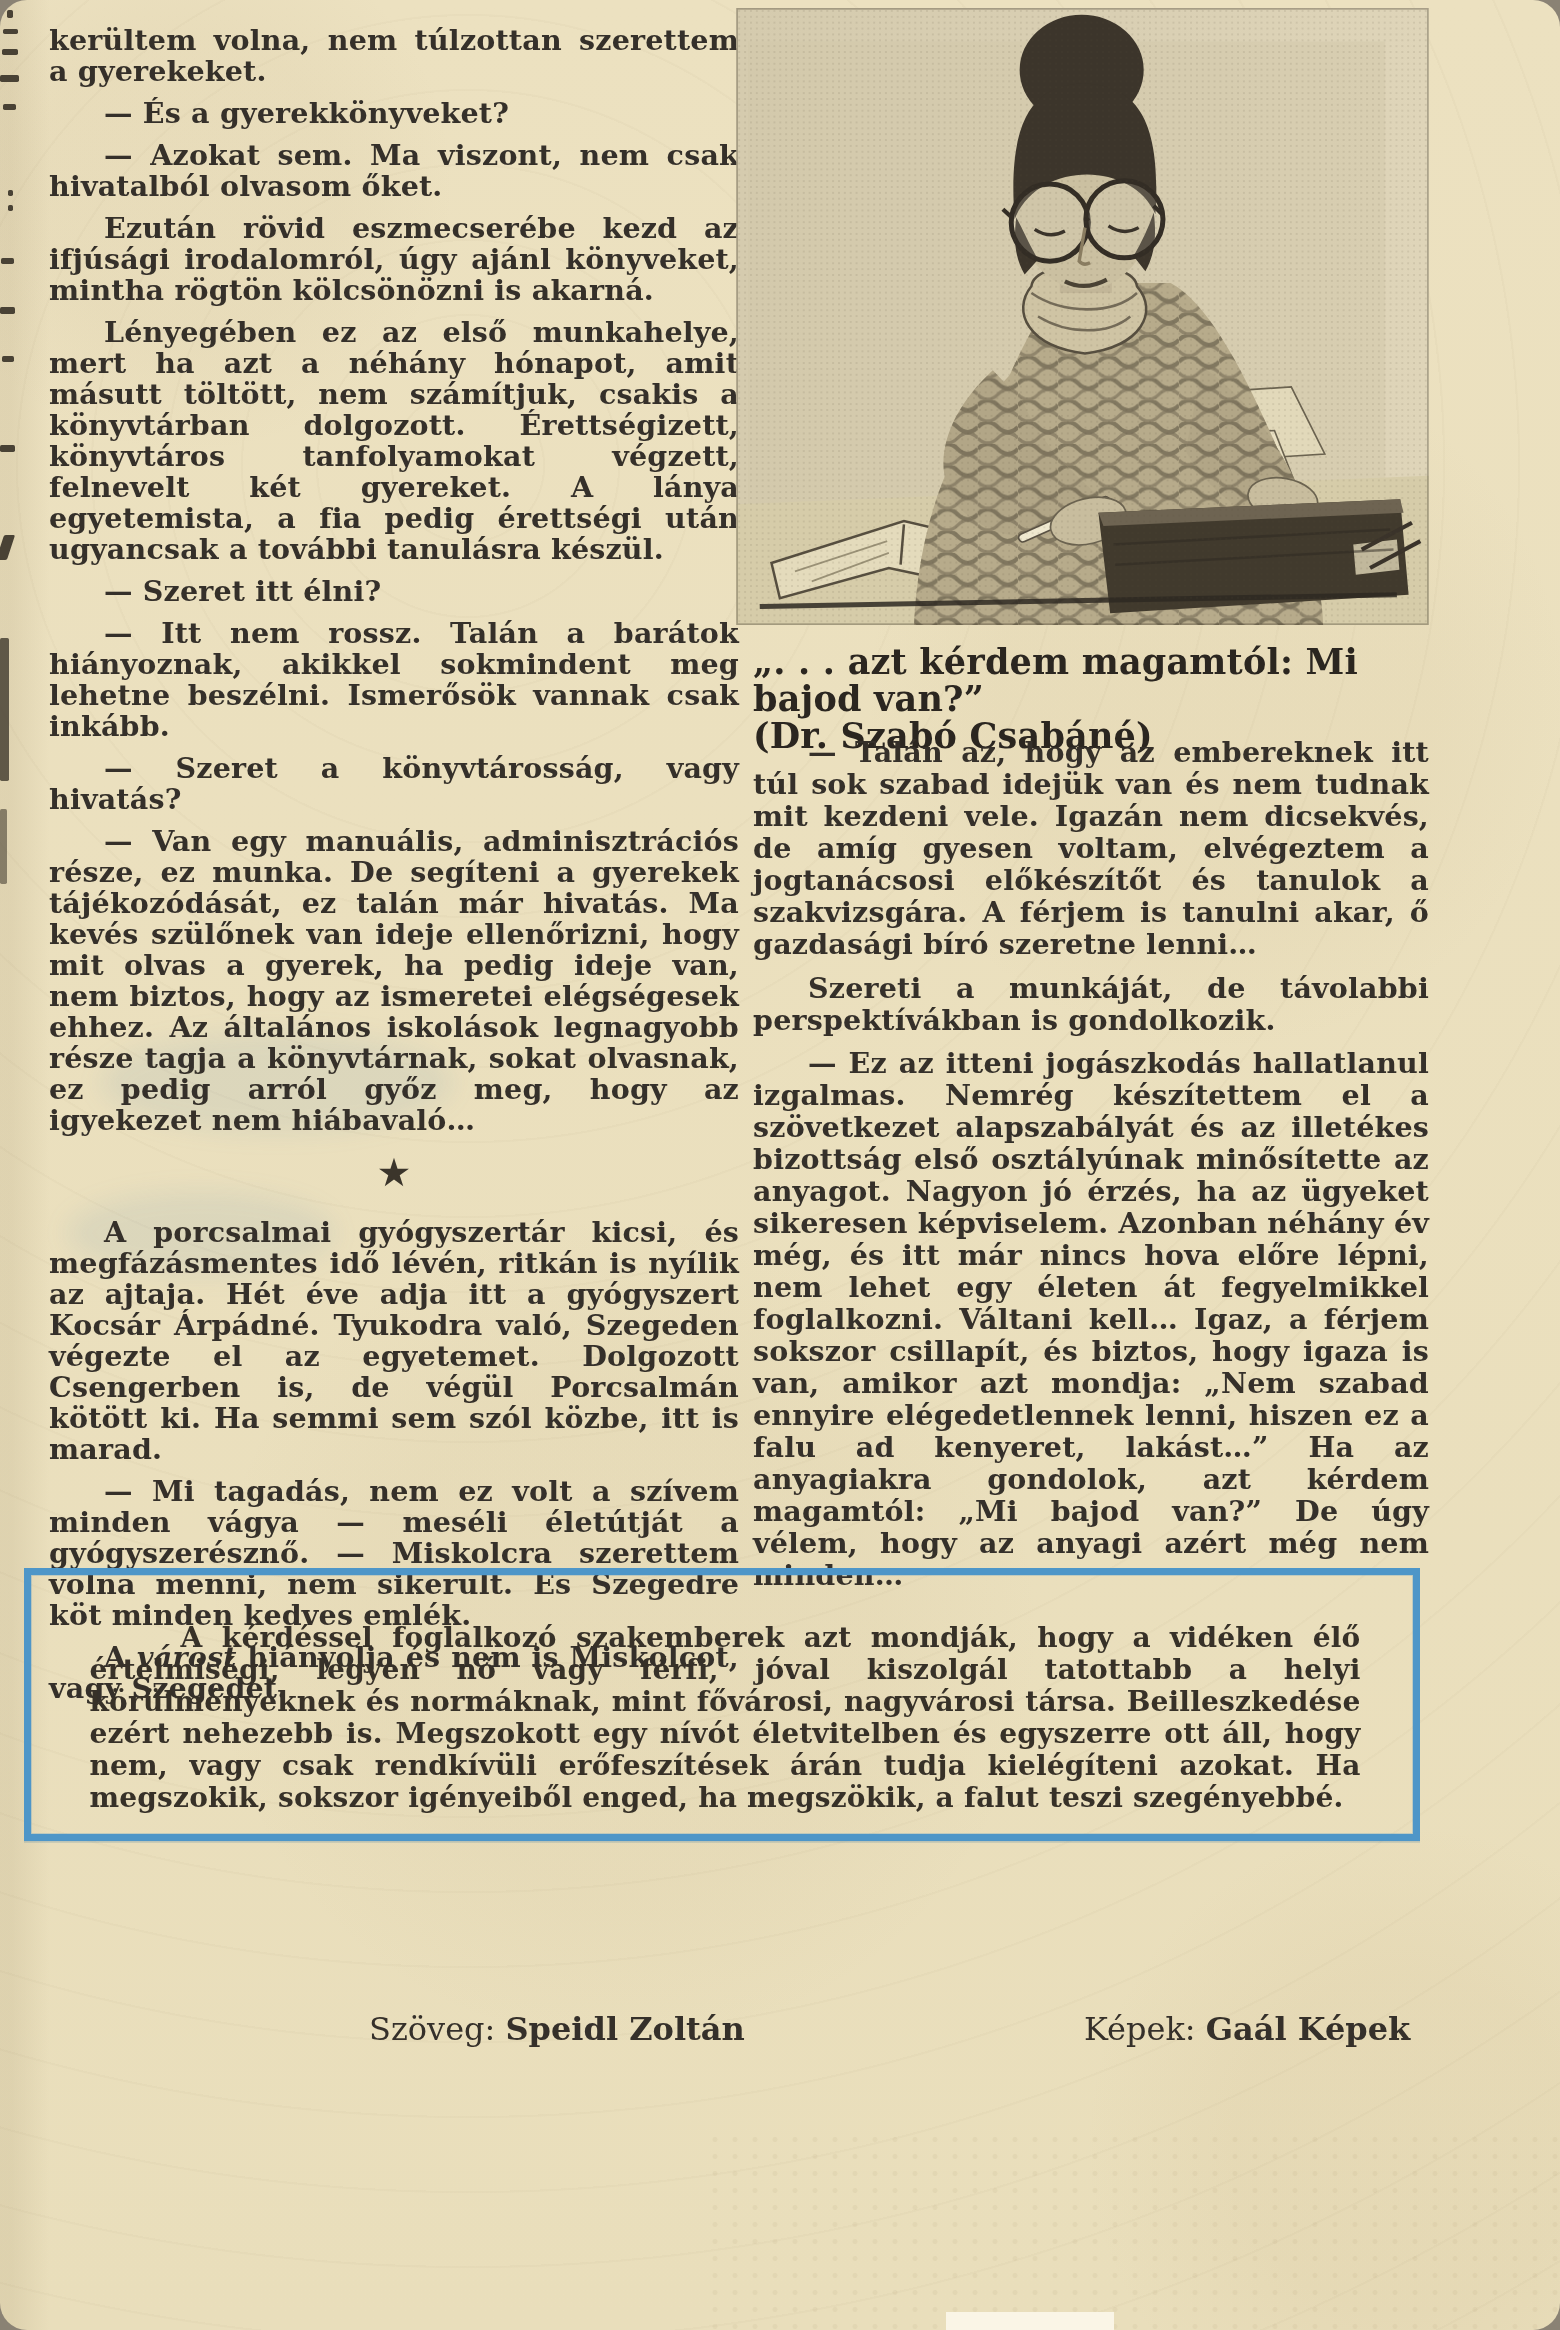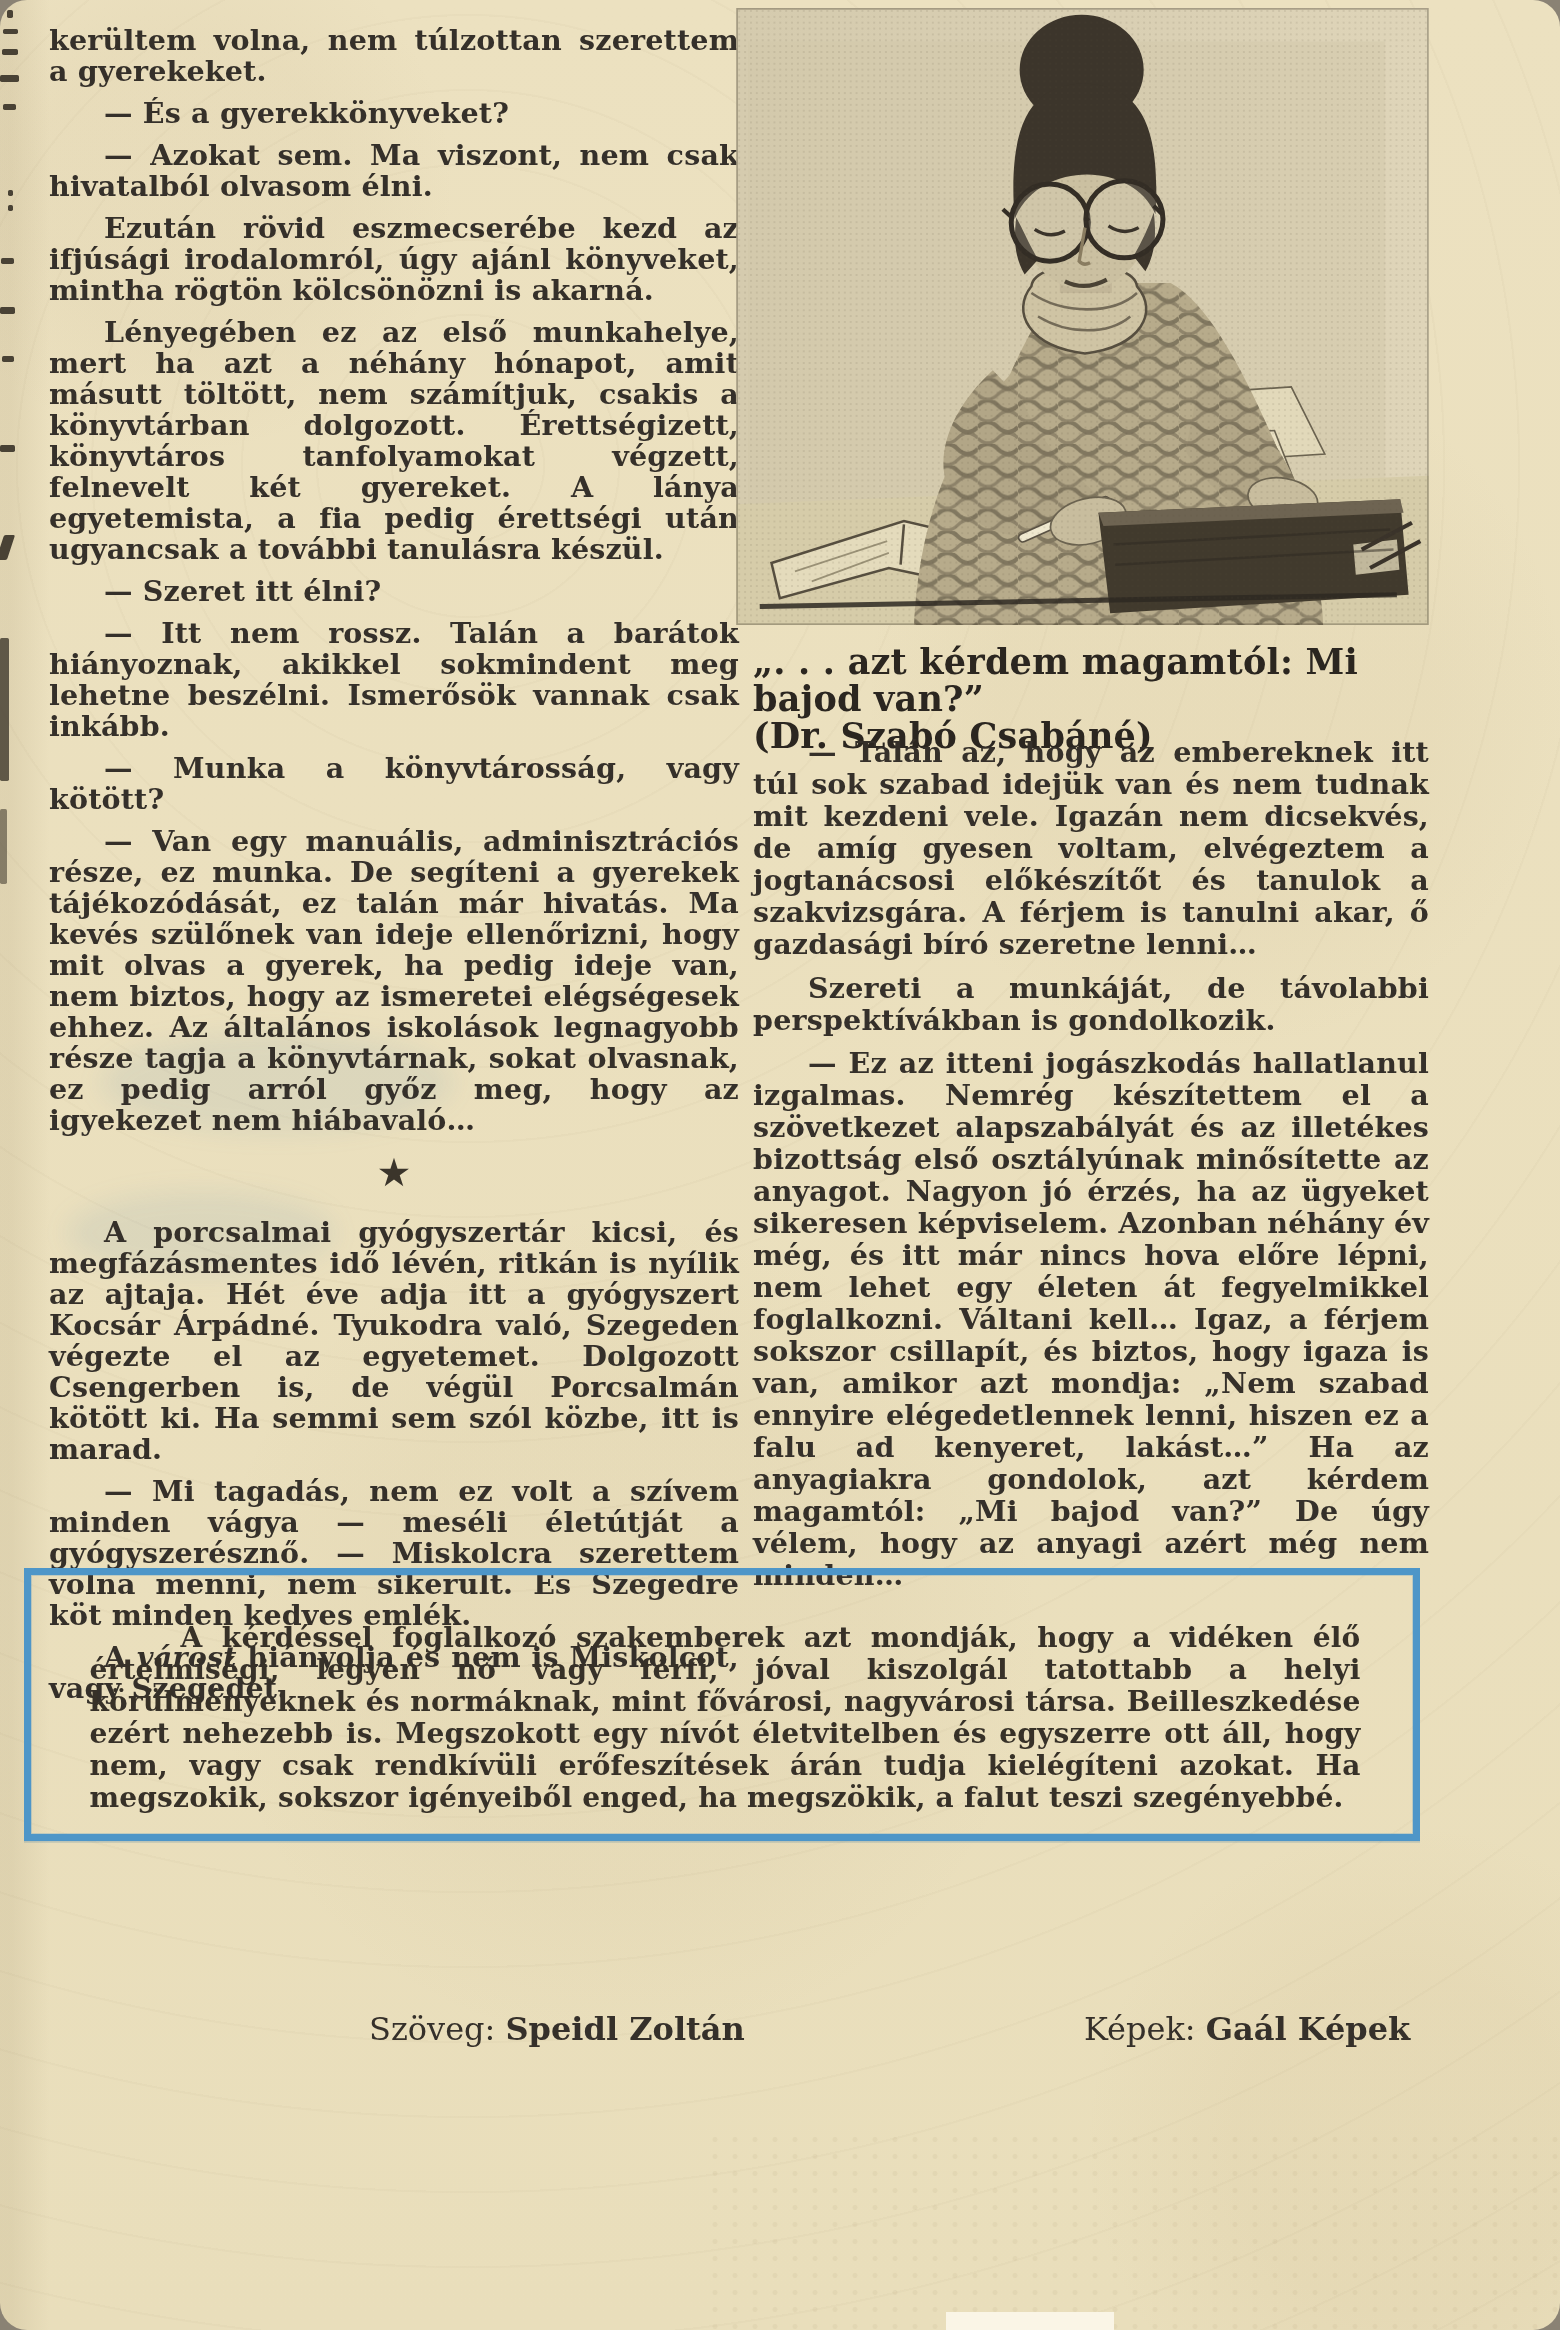--- a/index.html
+++ b/index.html
@@ -108,26 +108,26 @@
     <div class="edge-mark" style="left:0px;top:638px;width:9.2px;height:143px;opacity:.85;"></div>
     <div class="edge-mark" style="left:0px;top:809px;width:6.7px;height:75px;opacity:.6;"></div>
   </div>
 
   <div class="ink-bleed" style="left:101px;top:1032px;width:352px;height:101px;"></div>
   <div class="ink-bleed" style="left:67px;top:1191px;width:268px;height:84px;"></div>
 
   <div class="col-left body-text">
     <p class="no-indent">kerültem volna, nem túlzottan szerettem a gyerekeket.</p>
     <p>— És a gyerekkönyveket?</p>
-    <p>— Azokat sem. Ma viszont, nem csak hivatalból olvasom élni.</p>
+    <p>— Azokat sem. Ma viszont, nem csak hivatalból olvasom őket.</p>
     <p>Ezután rövid eszmecserébe kezd az ifjúsági irodalomról, úgy ajánl könyveket, mintha rögtön kölcsönözni is akarná.</p>
     <p>Lényegében ez az első munkahelye, mert ha azt a néhány hónapot, amit másutt töltött, nem számítjuk, csakis a könyvtárban dolgozott. Érettségizett, könyvtáros tanfolyamokat végzett, felnevelt két gyereket. A lánya egyetemista, a fia pedig érettségi után ugyancsak a további tanulásra készül.</p>
     <p>— Szeret itt élni?</p>
     <p>— Itt nem rossz. Talán a barátok hiányoznak, akikkel sokmindent meg lehetne beszélni. Ismerősök vannak csak inkább.</p>
-    <p>— Munka a könyvtárosság, vagy kötött?</p>
+    <p>— Szeret a könyvtárosság, vagy hivatás?</p>
     <p>— Van egy manuális, adminisztrációs része, ez munka. De segíteni a gyerekek tájékozódását, ez talán már hivatás. Ma kevés szülőnek van ideje ellenőrizni, hogy mit olvas a gyerek, ha pedig ideje van, nem biztos, hogy az ismeretei elégségesek ehhez. Az általános iskolások legnagyobb része tagja a könyvtárnak, sokat olvasnak, ez pedig arról győz meg, hogy az igyekezet nem hiábavaló…</p>
     <div class="star-sep">★</div>
     <p>A porcsalmai gyógyszertár kicsi, és megfázásmentes idő lévén, ritkán is nyílik az ajtaja. Hét éve adja itt a gyógyszert Kocsár Árpádné. Tyukodra való, Szegeden végezte el az egyetemet. Dolgozott Csengerben is, de végül Porcsalmán kötött ki. Ha semmi sem szól közbe, itt is marad.</p>
     <p>— Mi tagadás, nem ez volt a szívem minden vágya — meséli életútját a gyógyszerésznő. — Miskolcra szerettem volna menni, nem sikerült. És Szegedre köt minden kedves emlék.</p>
     <p><span>A </span><span class="ital">várost</span><span> hiányolja és nem is Miskolcot, vagy Szegedet.</span></p>
   </div>
 
   <div class="photo">
     <svg viewBox="0 0 826 736" xmlns="http://www.w3.org/2000/svg">
       <defs>

